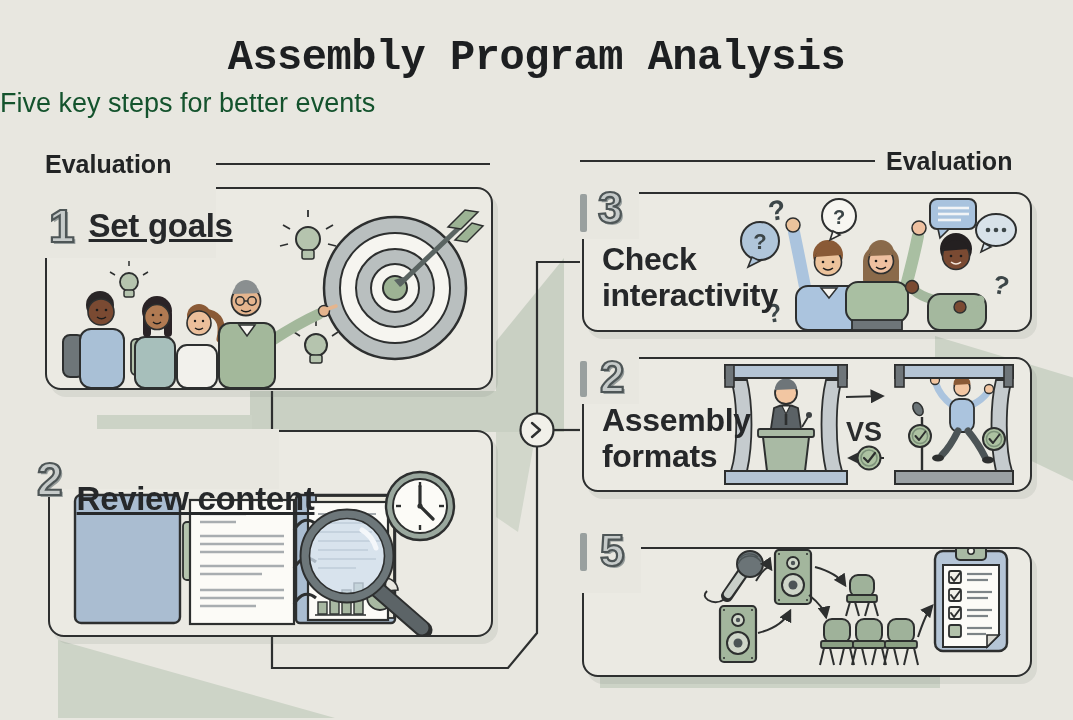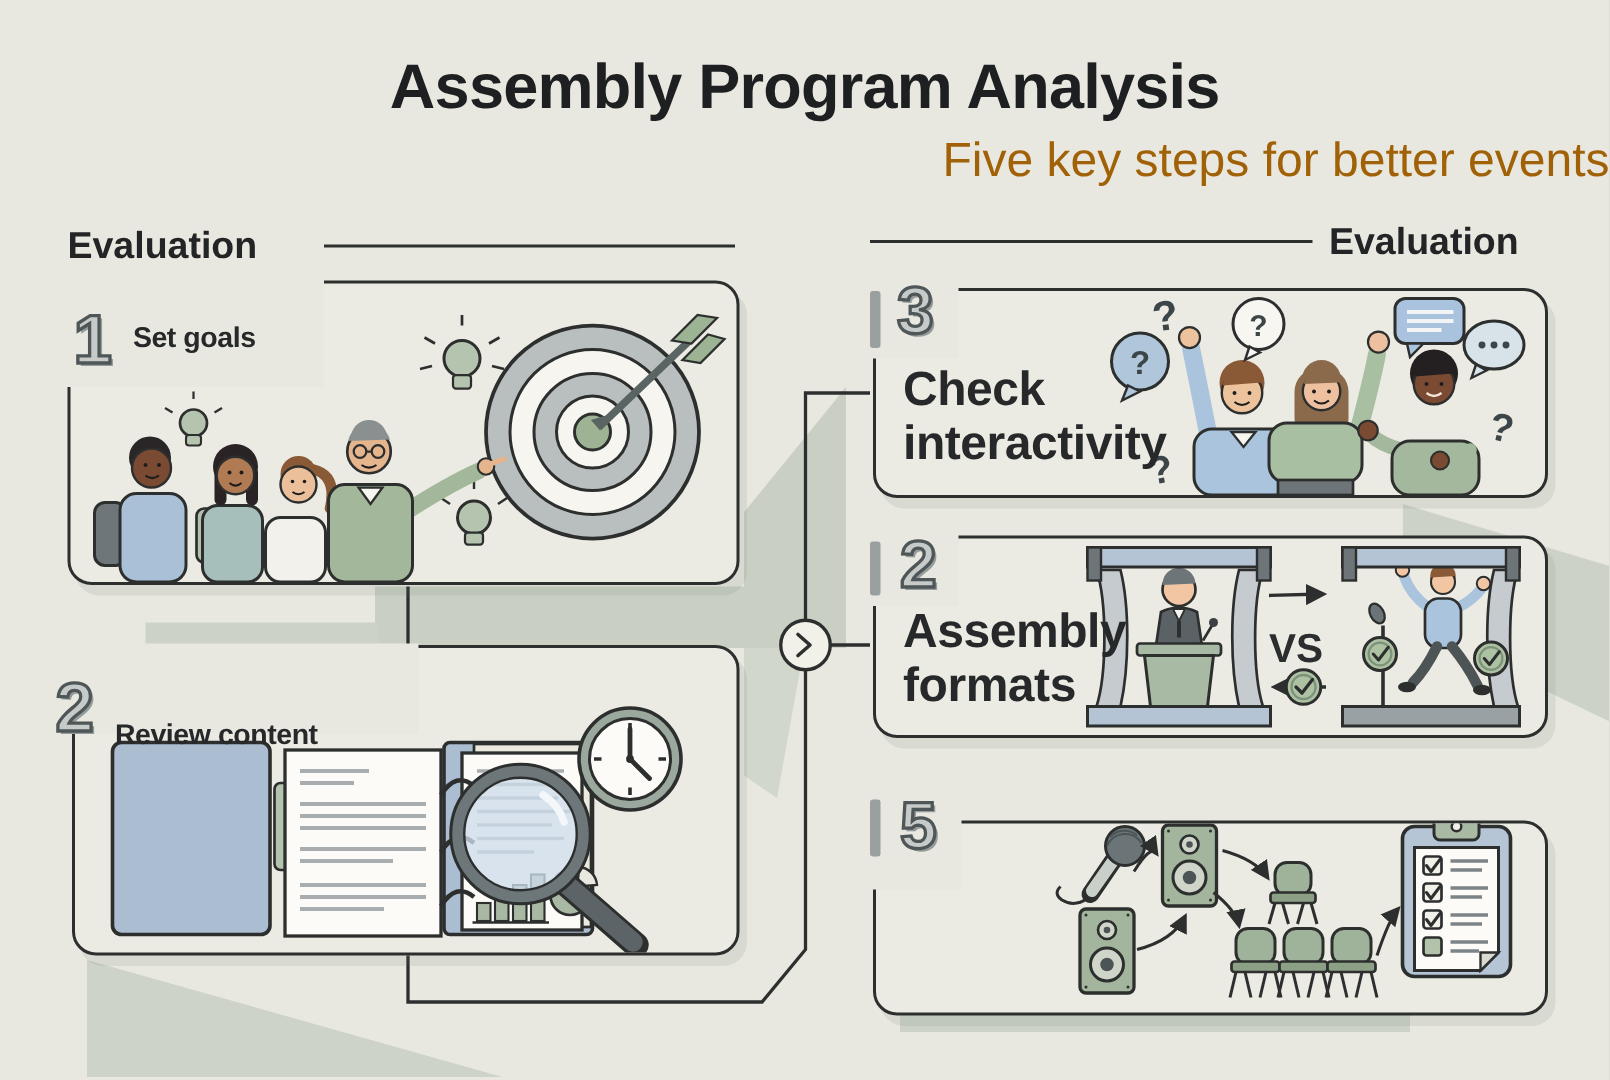--- a/index.html
+++ b/index.html
@@ -1,31 +1,31 @@
 <!DOCTYPE html>
 <html><head>
 <meta charset="utf-8">
 <style>
   html,body{margin:0;padding:0;}
   body{font-family:"Liberation Sans",sans-serif;background:#cfcfc8;}
   #canvas{position:relative;width:1073px;height:720px;background:#e8e7e0;overflow:hidden;}
   .shape{position:absolute;}
   
-  .title{position:absolute;left:0;top:34px;width:100%;text-align:center;font-size:42px;font-weight:700;color:#1d1f21;letter-spacing:-.5px;}
-  .subtitle{position:absolute;left:0;top:88px;width:100%;text-align:right;font-size:32px;font-weight:400;color:#a16207;}
+  .title{position:absolute;left:0;top:34px;width:100%;text-align:center;font-size:42px;font-weight:700;color:#1d1f21;letter-spacing:-.5px;font-family:Liberation Mono, monospace;}
+  .subtitle{position:absolute;left:0;top:88px;width:100%;text-align:left;font-size:27px;font-weight:400;color:#14532d;}
   .sec-label{position:absolute;font-size:25px;font-weight:700;color:#222425;}
   .sec-line{position:absolute;height:2px;background:#2d2f2f;}
   
   .panel{position:absolute;background:#ebeae3;border:2px solid #2d2f2f;border-radius:16px;box-shadow:5px 7px 0 rgba(110,115,105,.12);}
   .patch{position:absolute;background:#e8e7e0;}
   .num{position:absolute;font-weight:700;color:#c6cbca;-webkit-text-stroke:2.2px #4e5657;text-shadow:2px 2px 0 #959c9b;line-height:1;}
   .num-l{font-size:46px;}
   .num-r{font-size:44px;}
   .step-label{position:absolute;font-weight:600;color:#26282a;letter-spacing:-.3px;}
-  .lab-l{font-size:19px;white-space:nowrap;}
+  .lab-l{font-size:33px;white-space:nowrap;text-decoration:underline;}
   .lab-r{font-size:32px;line-height:1.12;width:175px;}
   .gbar{position:absolute;width:7px;background:#99a09f;border-radius:2px;}
   .ill{position:absolute;left:0;top:0;}
   svg text{font-family:"Liberation Sans",sans-serif;}
   #connector-layer{position:absolute;left:0;top:0;z-index:2;pointer-events:none;}
   .panel{z-index:3;}
   .hdr{z-index:3;}
   .bg1{z-index:1;}
 </style>
 </head>

